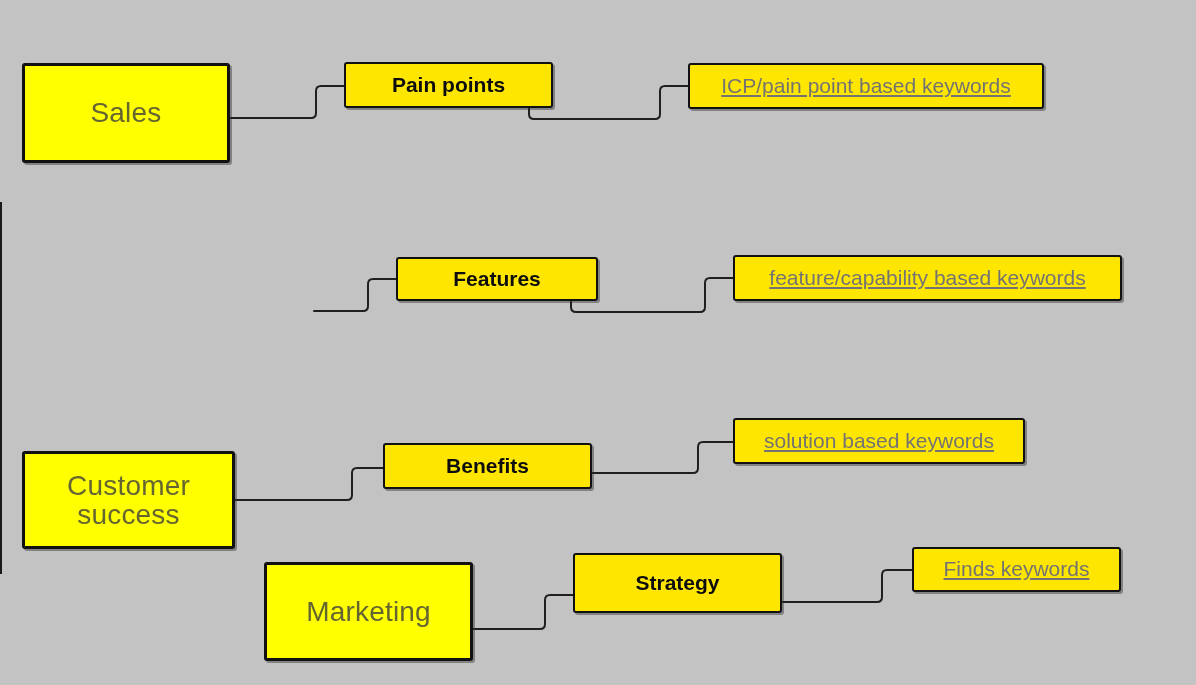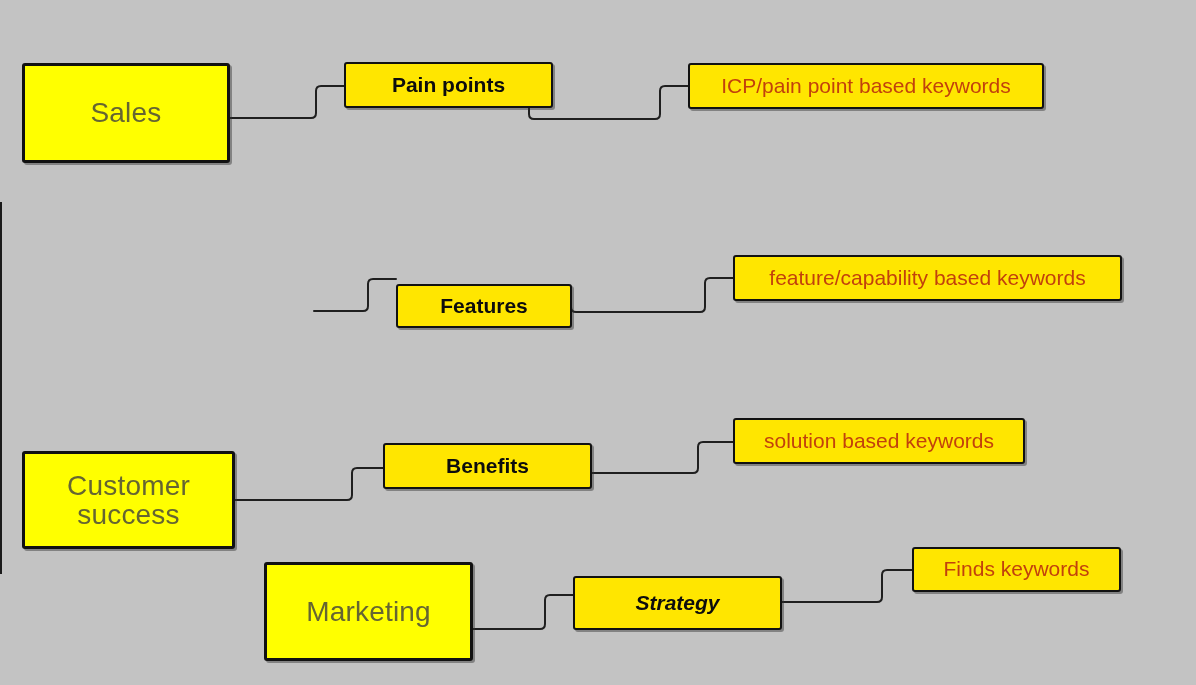--- a/index.html
+++ b/index.html
@@ -50,40 +50,41 @@
   }
   .node.mid {
     background: #ffe600;
     color: #0d0d0d;
     font-size: 21px;
     font-weight: 600;
     border-width: 2.5px;
   }
   .node.keyword {
     background: #ffe600;
-    color: #c2410c;
+    color: #737373;
     font-size: 21px;
     font-weight: 500;
     border-width: 2.5px;
+    text-decoration: underline;
   }
   
   .n-sales            { left: 22px;  top: 63px;  width: 208px; height: 100px; }
   .n-pain-points      { left: 344px; top: 62px;  width: 209px; height: 46px; }
   .n-icp-keywords     { left: 688px; top: 63px;  width: 356px; height: 46px; }
   
   .n-product          { left: 104px; top: 261px; width: 210px; height: 100px; }
-  .n-features         { left: 396px; top: 257px; width: 176px; height: 44px; margin-top: 27px; }
+  .n-features         { left: 396px; top: 257px; width: 202px; height: 44px; }
   .n-feature-keywords { left: 733px; top: 255px; width: 389px; height: 46px; }
   
   .n-customer-success { left: 22px;  top: 451px; width: 213px; height: 98px; }
   .n-benefits         { left: 383px; top: 443px; width: 209px; height: 46px; }
   .n-solution-keywords{ left: 733px; top: 418px; width: 292px; height: 46px; }
   
   .n-marketing        { left: 264px; top: 562px; width: 209px; height: 99px; }
-  .n-strategy         { left: 573px; top: 576px; width: 209px; height: 54px; font-style: italic; }
+  .n-strategy         { left: 573px; top: 553px; width: 209px; height: 60px; }
   .n-finds-keywords   { left: 912px; top: 547px; width: 209px; height: 45px; }
 
   .edge-line {
     position: absolute;
     left: 0;
     top: 202px;
     width: 2px;
     height: 372px;
     background: #1a1a1a;
   }

